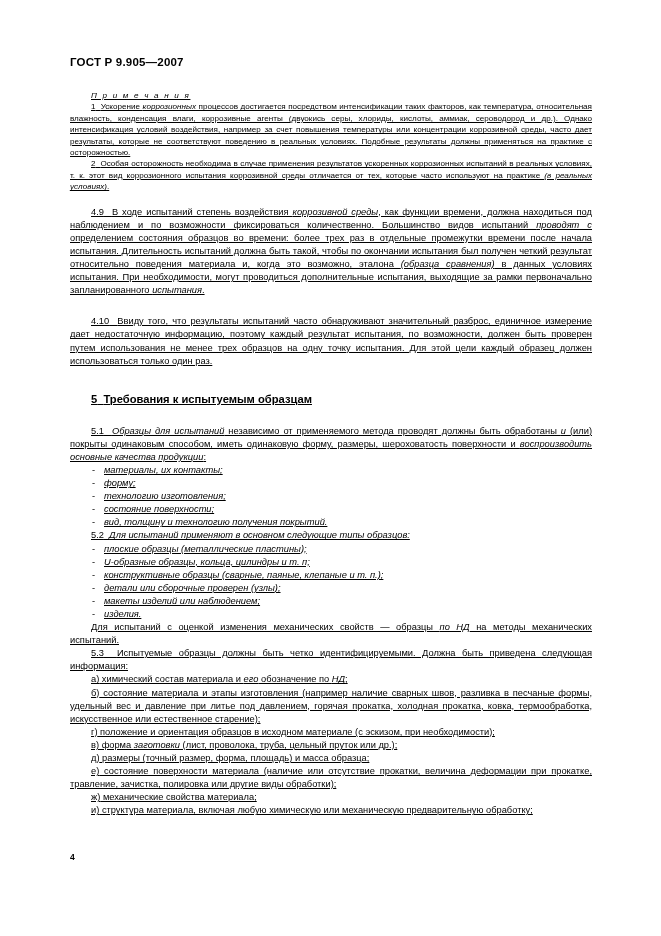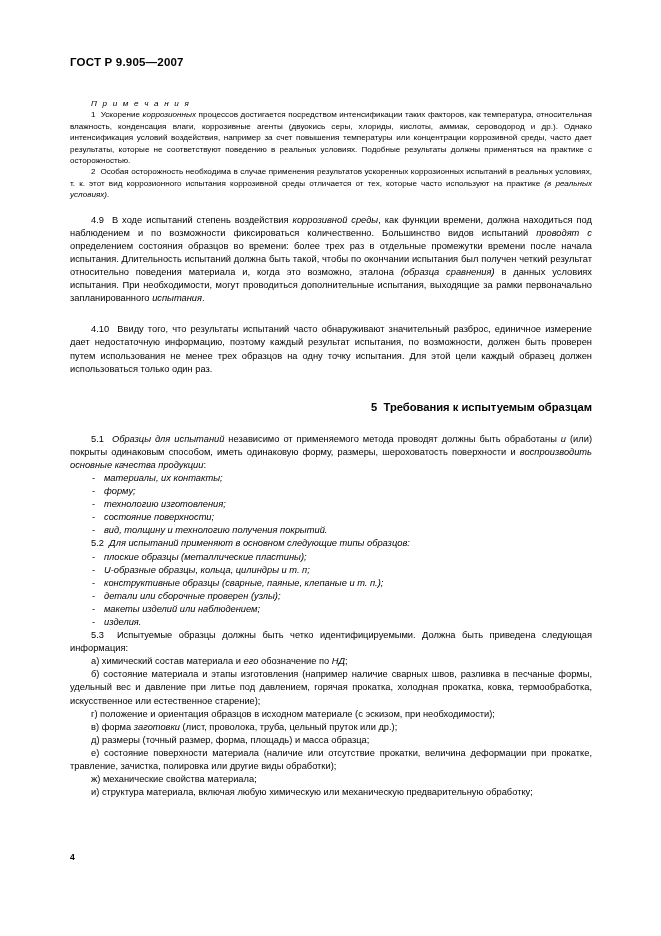--- a/index.html
+++ b/index.html
@@ -29,23 +29,24 @@
     top: 56px;
     left: 70px;
     font-size: 11.5px;
     font-weight: bold;
     letter-spacing: 0.2px;
     white-space: nowrap;
   }
   
   .column {
     position: absolute;
-    top: 98px;
+    top: 90px;
     left: 70px;
     width: 522px;
+    text-decoration: underline;
   }
   p {
     margin: 0;
     padding: 0;
   }
   
   .para {
     font-size: 9.3px;
     line-height: 13.1px;
     text-align: justify;
@@ -82,21 +83,20 @@
   .spacer-lg { height: 19px; }
   .spacer-xl { height: 24px; }
 
   
   .section-heading {
     font-size: 11.2px;
     font-weight: bold;
     text-indent: 21px;
     line-height: 14px;
     margin: 0;
-    text-align: right;
   }
 
   
   .dash-list {
     list-style: none;
     margin: 0;
     padding: 0;
   }
   .dash-list li {
     font-size: 9.3px;
@@ -178,20 +178,21 @@
 
     <ul class="dash-list">
       <li><span class="dash">-</span><span>плоские образцы (металлические пластины);</span></li>
       <li><span class="dash">-</span><span>U-образные образцы, кольца, цилиндры и т. п;</span></li>
       <li><span class="dash">-</span><span>конструктивные образцы (сварные, паяные, клепаные и т. п.);</span></li>
       <li><span class="dash">-</span><span>детали или сборочные проверен (узлы);</span></li>
       <li><span class="dash">-</span><span>макеты изделий или наблюдением;</span></li>
       <li><span class="dash">-</span><span>изделия.</span></li>
     </ul>
 
+    <p class="para indent"><span>Для испытаний с оценкой изменения механических свойств — образцы </span><span class="it">по НД</span><span> на методы механических испытаний.</span></p>
 
     <p class="para indent"><span>5.3</span>&nbsp;&nbsp;<span>Испытуемые образцы должны быть четко идентифицируемыми. Должна быть приведена следующая информация:</span></p>
 
     <p class="letter-item"><span class="marker">а)</span><span>  химический состав материала и </span><span class="it">его</span><span> обозначение по </span><span class="it">НД</span><span>;</span></p>
 
     <p class="letter-item"><span class="marker">б)</span><span>  состояние материала и этапы изготовления (например наличие сварных швов, разливка в песчаные формы, удельный вес и давление при литье под давлением, горячая прокатка, холодная прокатка, ковка, термообработка, искусственное или естественное старение);</span></p>
 
     <p class="letter-item"><span class="marker">г)</span><span>  положение и ориентация образцов в исходном материале (с эскизом, при необходимости);</span></p>
 
     <p class="letter-item"><span class="marker">в)</span><span>  форма </span><span class="it">заготовки</span><span> (лист, проволока, труба, цельный пруток или др.);</span></p>

